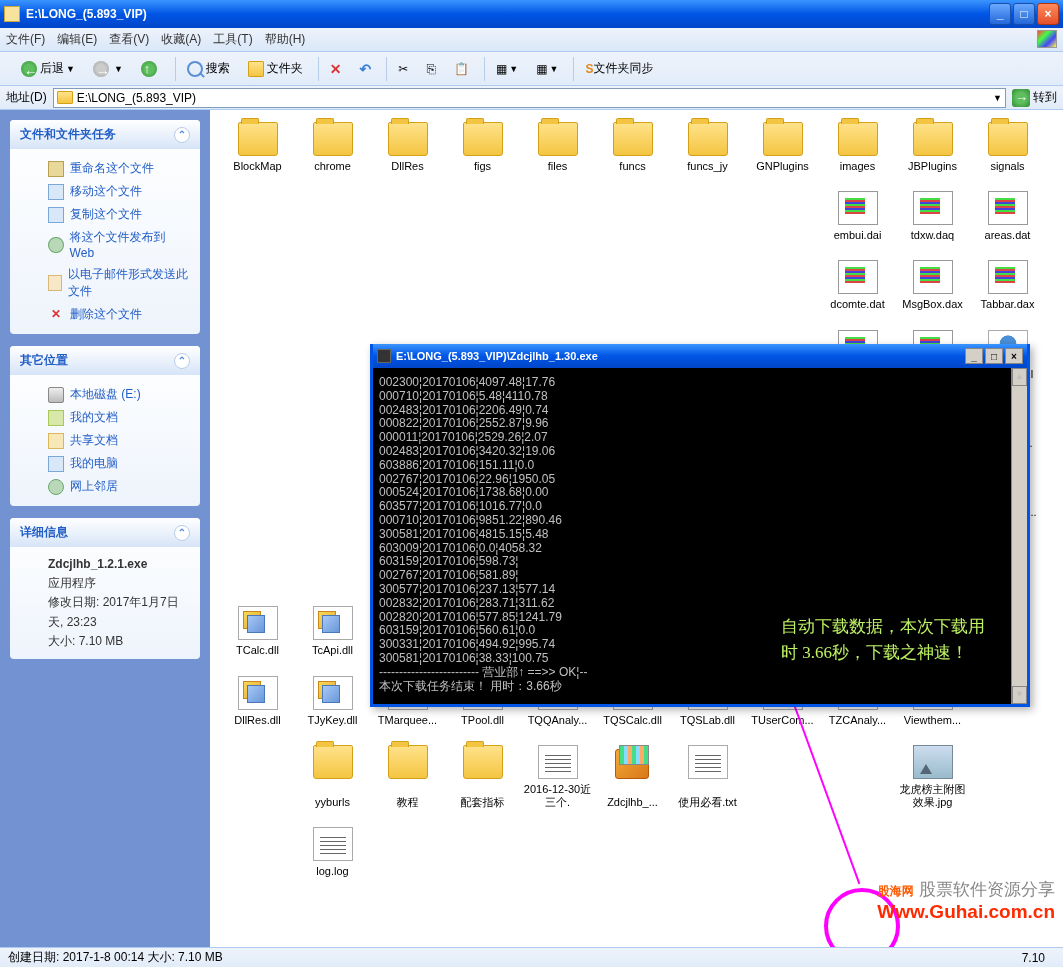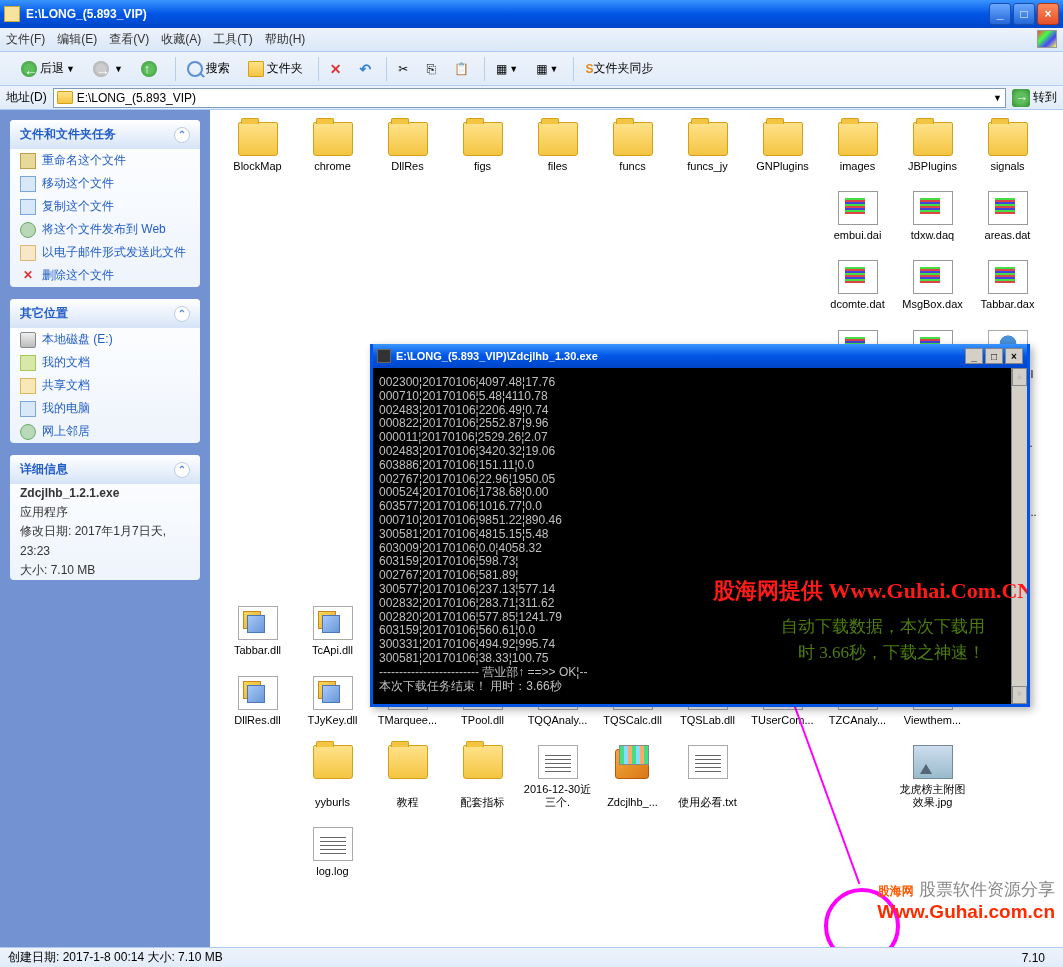--- a/index.html
+++ b/index.html
@@ -33,21 +33,21 @@
 .addrbar .addr{flex:1;height:20px;border:1px solid #7f9db9;background:#fff;display:flex;align-items:center;padding:0 3px;}
 .addrbar .addr .ico-folder{margin-right:4px;}
 .addrbar .go{margin-left:6px;display:flex;align-items:center;}
 .addrbar .go .ico{width:18px;height:18px;background:radial-gradient(circle,#5fbf5f 40%,#2d8a2d 100%);border-radius:3px;position:relative;margin-right:3px;}
 .addrbar .go .ico::after{content:"→";color:#fff;position:absolute;left:3px;top:0;font-size:13px;}
 .mainarea{display:flex;height:calc(100% - 28px - 24px - 34px - 24px - 20px);}
 .sidebar{width:210px;background:#7392d2;padding:10px;overflow:hidden;}
 .panel{background:linear-gradient(#fff,#eef4fc);border-radius:4px;margin-bottom:12px;overflow:hidden;}
 .panel-hd{background:linear-gradient(#fff,#d6e4f7);padding:6px 10px;font-weight:bold;color:#215dc6;display:flex;justify-content:space-between;align-items:center;}
 .panel-hd .chev{width:16px;height:16px;border:1px solid #b8cde8;border-radius:50%;background:#fff;display:flex;align-items:center;justify-content:center;color:#5a8fd6;font-size:10px;}
-.panel-bd{padding:0 10px;}
+.panel-bd{padding:8px 10px;margin-left:28px;}
 .panel-bd a{display:flex;align-items:center;color:#215dc6;text-decoration:none;padding:3px 0;}
 .panel-bd a .lico{width:16px;height:16px;margin-right:6px;display:inline-block;}
 .lico-rename{background:#e8d89a;border:1px solid #b8a050;}
 .lico-move{background:#d8e8f8;border:1px solid #7aa8d8;}
 .lico-copy{background:#d8e8f8;border:1px solid #7aa8d8;}
 .lico-publish{background:#b8d8b8;border:1px solid #6aa86a;border-radius:50%;}
 .lico-email{background:#f8e8c8;border:1px solid #d8b878;}
 .lico-delete{color:#d33;font-weight:bold;text-align:center;line-height:14px;}
 .lico-disk{background:linear-gradient(#eee,#bbb);border:1px solid #888;border-radius:2px;}
 .lico-docs{background:#d8e8a8;border:1px solid #a8c858;}
@@ -84,21 +84,21 @@
 .cmdwin{position:absolute;left:160px;top:234px;width:660px;background:#000;border:3px solid #0055e5;border-top:none;box-shadow:3px 3px 8px rgba(0,0,0,0.3);z-index:10;}
 .cmdtitle{height:24px;background:linear-gradient(to bottom,#3a95ff 0%,#0055e5 50%,#0046c8 100%);display:flex;align-items:center;color:#fff;padding:0 4px;}
 .cmdtitle .cticon{width:14px;height:14px;background:#333;border:1px solid #666;margin-right:5px;}
 .cmdtitle .cttext{flex:1;font-weight:bold;font-size:11px;}
 .cmdtitle .cbtn{width:18px;height:16px;background:#d4d0c8;border:1px solid #888;margin-left:2px;display:flex;align-items:center;justify-content:center;font-family:Arial;font-size:10px;color:#000;font-weight:bold;}
 .cmdbody{background:#000;color:#c0c0c0;font-family:"NSimSun","SimSun",monospace;font-size:13px;padding:8px 6px;line-height:1.15;white-space:pre;position:relative;height:336px;overflow:hidden;}
 .cmdscroll{position:absolute;right:0;top:0;bottom:0;width:16px;background:#d4d0c8;border-left:1px solid #888;}
 .cmdscroll::before{content:"▲";position:absolute;top:0;left:0;right:0;height:16px;background:#d4d0c8;border:1px solid #888;text-align:center;font-size:9px;line-height:14px;}
 .cmdscroll::after{content:"▼";position:absolute;bottom:0;left:0;right:0;height:16px;background:#d4d0c8;border:1px solid #888;text-align:center;font-size:9px;line-height:14px;}
 .cmd-overlay1{position:absolute;left:340px;top:210px;color:#ff1a1a;font-size:22px;font-weight:bold;font-family:"SimSun";z-index:2;}
-.cmd-overlay2{position:absolute;left:408px;top:246px;color:#4d7c0f;font-size:17px;font-family:"SimSun";z-index:2;line-height:1.5;text-align:right;}
+.cmd-overlay2{position:absolute;left:408px;top:246px;color:#bef264;font-size:17px;font-family:"SimSun";z-index:2;line-height:1.5;}
 .arrow-line{position:absolute;left:580px;top:586px;width:2px;height:200px;background:#ff00ff;transform:rotate(-20deg);transform-origin:top;z-index:5;}
 .arrow-line::before{content:"";position:absolute;top:-2px;left:-5px;width:0;height:0;border-left:6px solid transparent;border-right:6px solid transparent;border-bottom:12px solid #ff00ff;}
 .circle-highlight{position:absolute;left:614px;top:778px;width:76px;height:76px;border:4px solid #ff00ff;border-radius:50%;z-index:5;}
 .watermark{position:absolute;right:8px;bottom:24px;text-align:right;z-index:6;}
 .watermark .w1{font-size:21px;color:#ff5a00;font-weight:bold;font-family:"SimSun";}
 .watermark .w1 .gray{color:#888;font-size:17px;font-weight:normal;}
 .watermark .w2{font-size:19px;color:#ff2a00;font-family:Arial;font-weight:bold;}
 .statusbar{height:20px;background:linear-gradient(#eef3fb,#e1ecf9);border-top:1px solid #aecaf0;display:flex;align-items:center;padding:0 8px;font-size:11px;}
 .statusbar .s-left{flex:1;}
 .statusbar .s-right{margin-right:10px;}
@@ -431,21 +431,21 @@
         <div class="fitem">
           <div class="ficon dll"></div>
           <div class="flabel">TBigData...</div>
         </div>
         <div class="fitem">
           <div class="ficon dll"></div>
           <div class="flabel">tc.dll</div>
         </div>
         <div class="fitem">
           <div class="ficon dll"></div>
-          <div class="flabel">Tabbar.dll</div>
+          <div class="flabel">TCalc.dll</div>
         </div>
         <div class="fitem">
           <div class="ficon dll"></div>
           <div class="flabel">TcApi.dll</div>
         </div>
         <div class="fitem">
           <div class="ficon dll"></div>
           <div class="flabel">TControl...</div>
         </div>
         <div class="fitem">
@@ -594,21 +594,21 @@
 002767¦20170106¦581.89¦
 300577¦20170106¦237.13¦577.14
 002832¦20170106¦283.71¦311.62
 002820¦20170106¦577.85¦1241.79
 603159¦20170106¦560.61¦0.0
 300331¦20170106¦494.92¦995.74
 300581¦20170106¦38.33¦100.75
 ------------------------- 营业部↑ ==&gt;&gt; OK¦--
 本次下载任务结束！ 用时：3.66秒
 
-搜狗五笔 半：</div><div class="cmd-overlay1">股海网提供 Www.Guhai.Com.CN</div><div class="cmd-overlay2" id="ov2" style="white-space: pre;">自动下载数据，本次下载用
+搜狗五笔 半：</div><div class="cmd-overlay2" id="ov2" style="white-space: pre;">自动下载数据，本次下载用
 时 3.66秒，下载之神速！</div><div class="cmdscroll"></div></div>
     </div>
 
     <div class="arrow-line"></div>
     <div class="circle-highlight"></div>
 
     <div class="watermark">
       <div class="w1"><span>股海网</span> <span class="gray">股票软件资源分享</span></div>
       <div class="w2">Www.Guhai.com.cn</div>
     </div>

